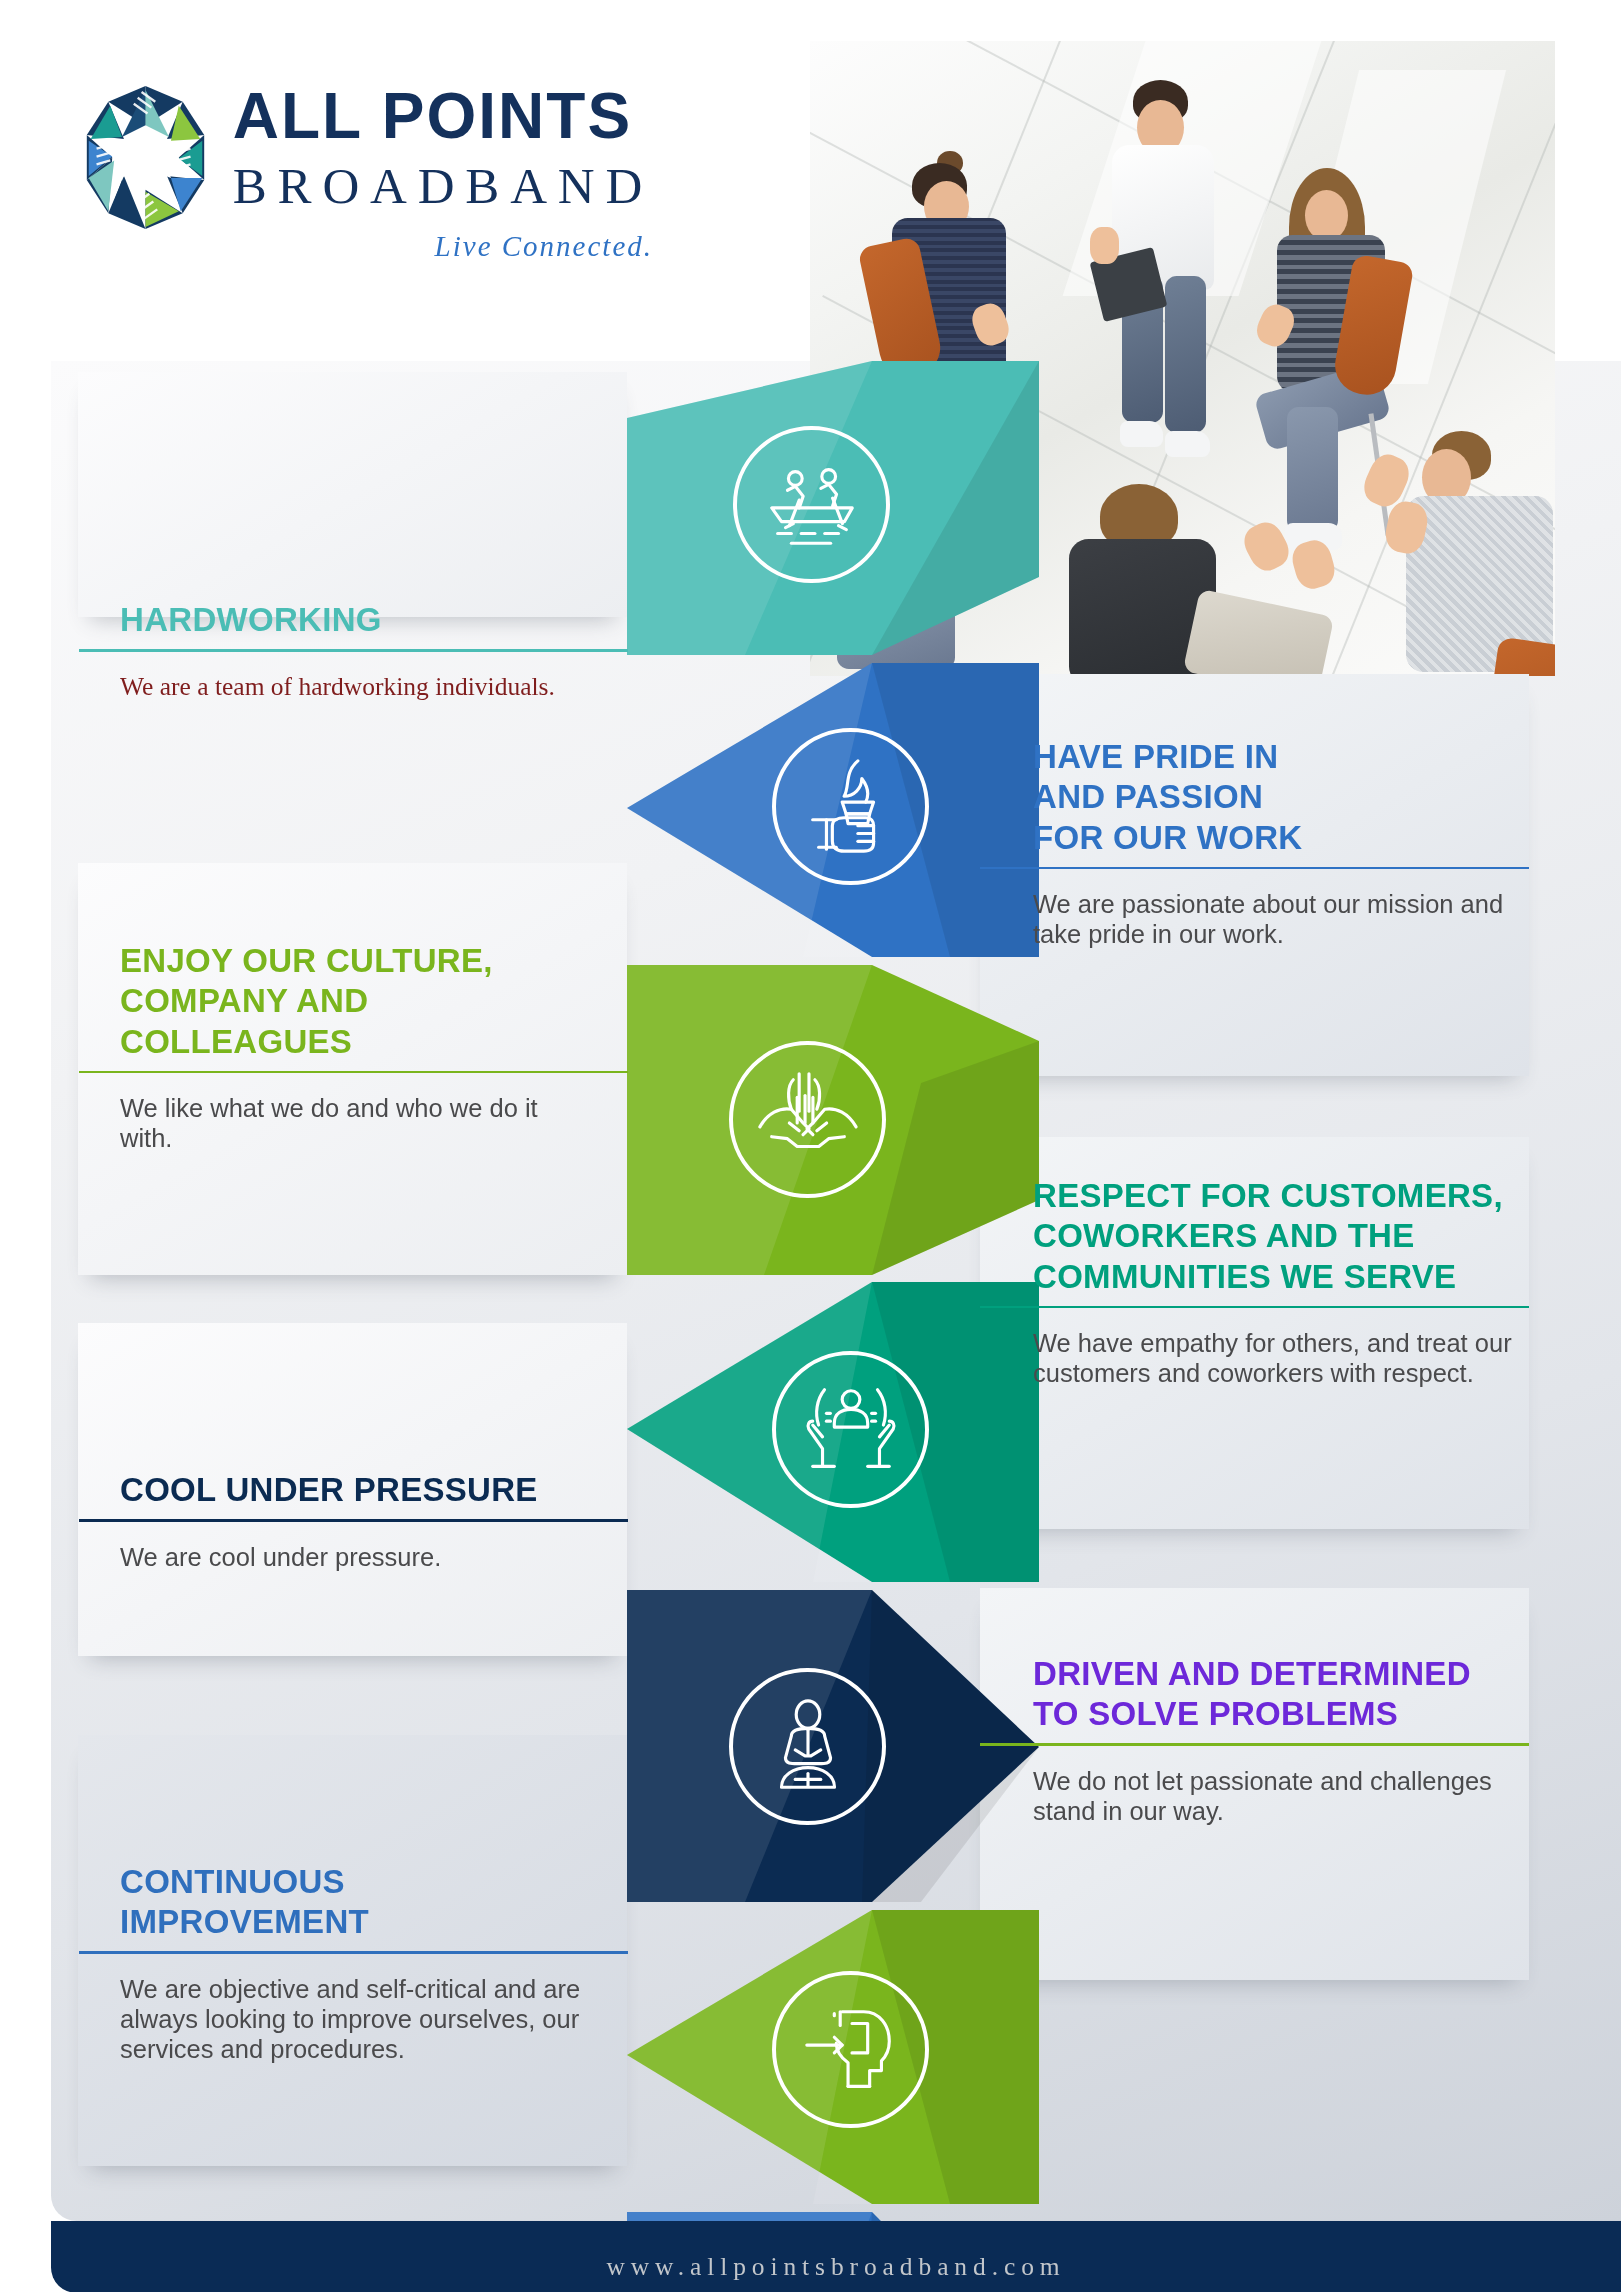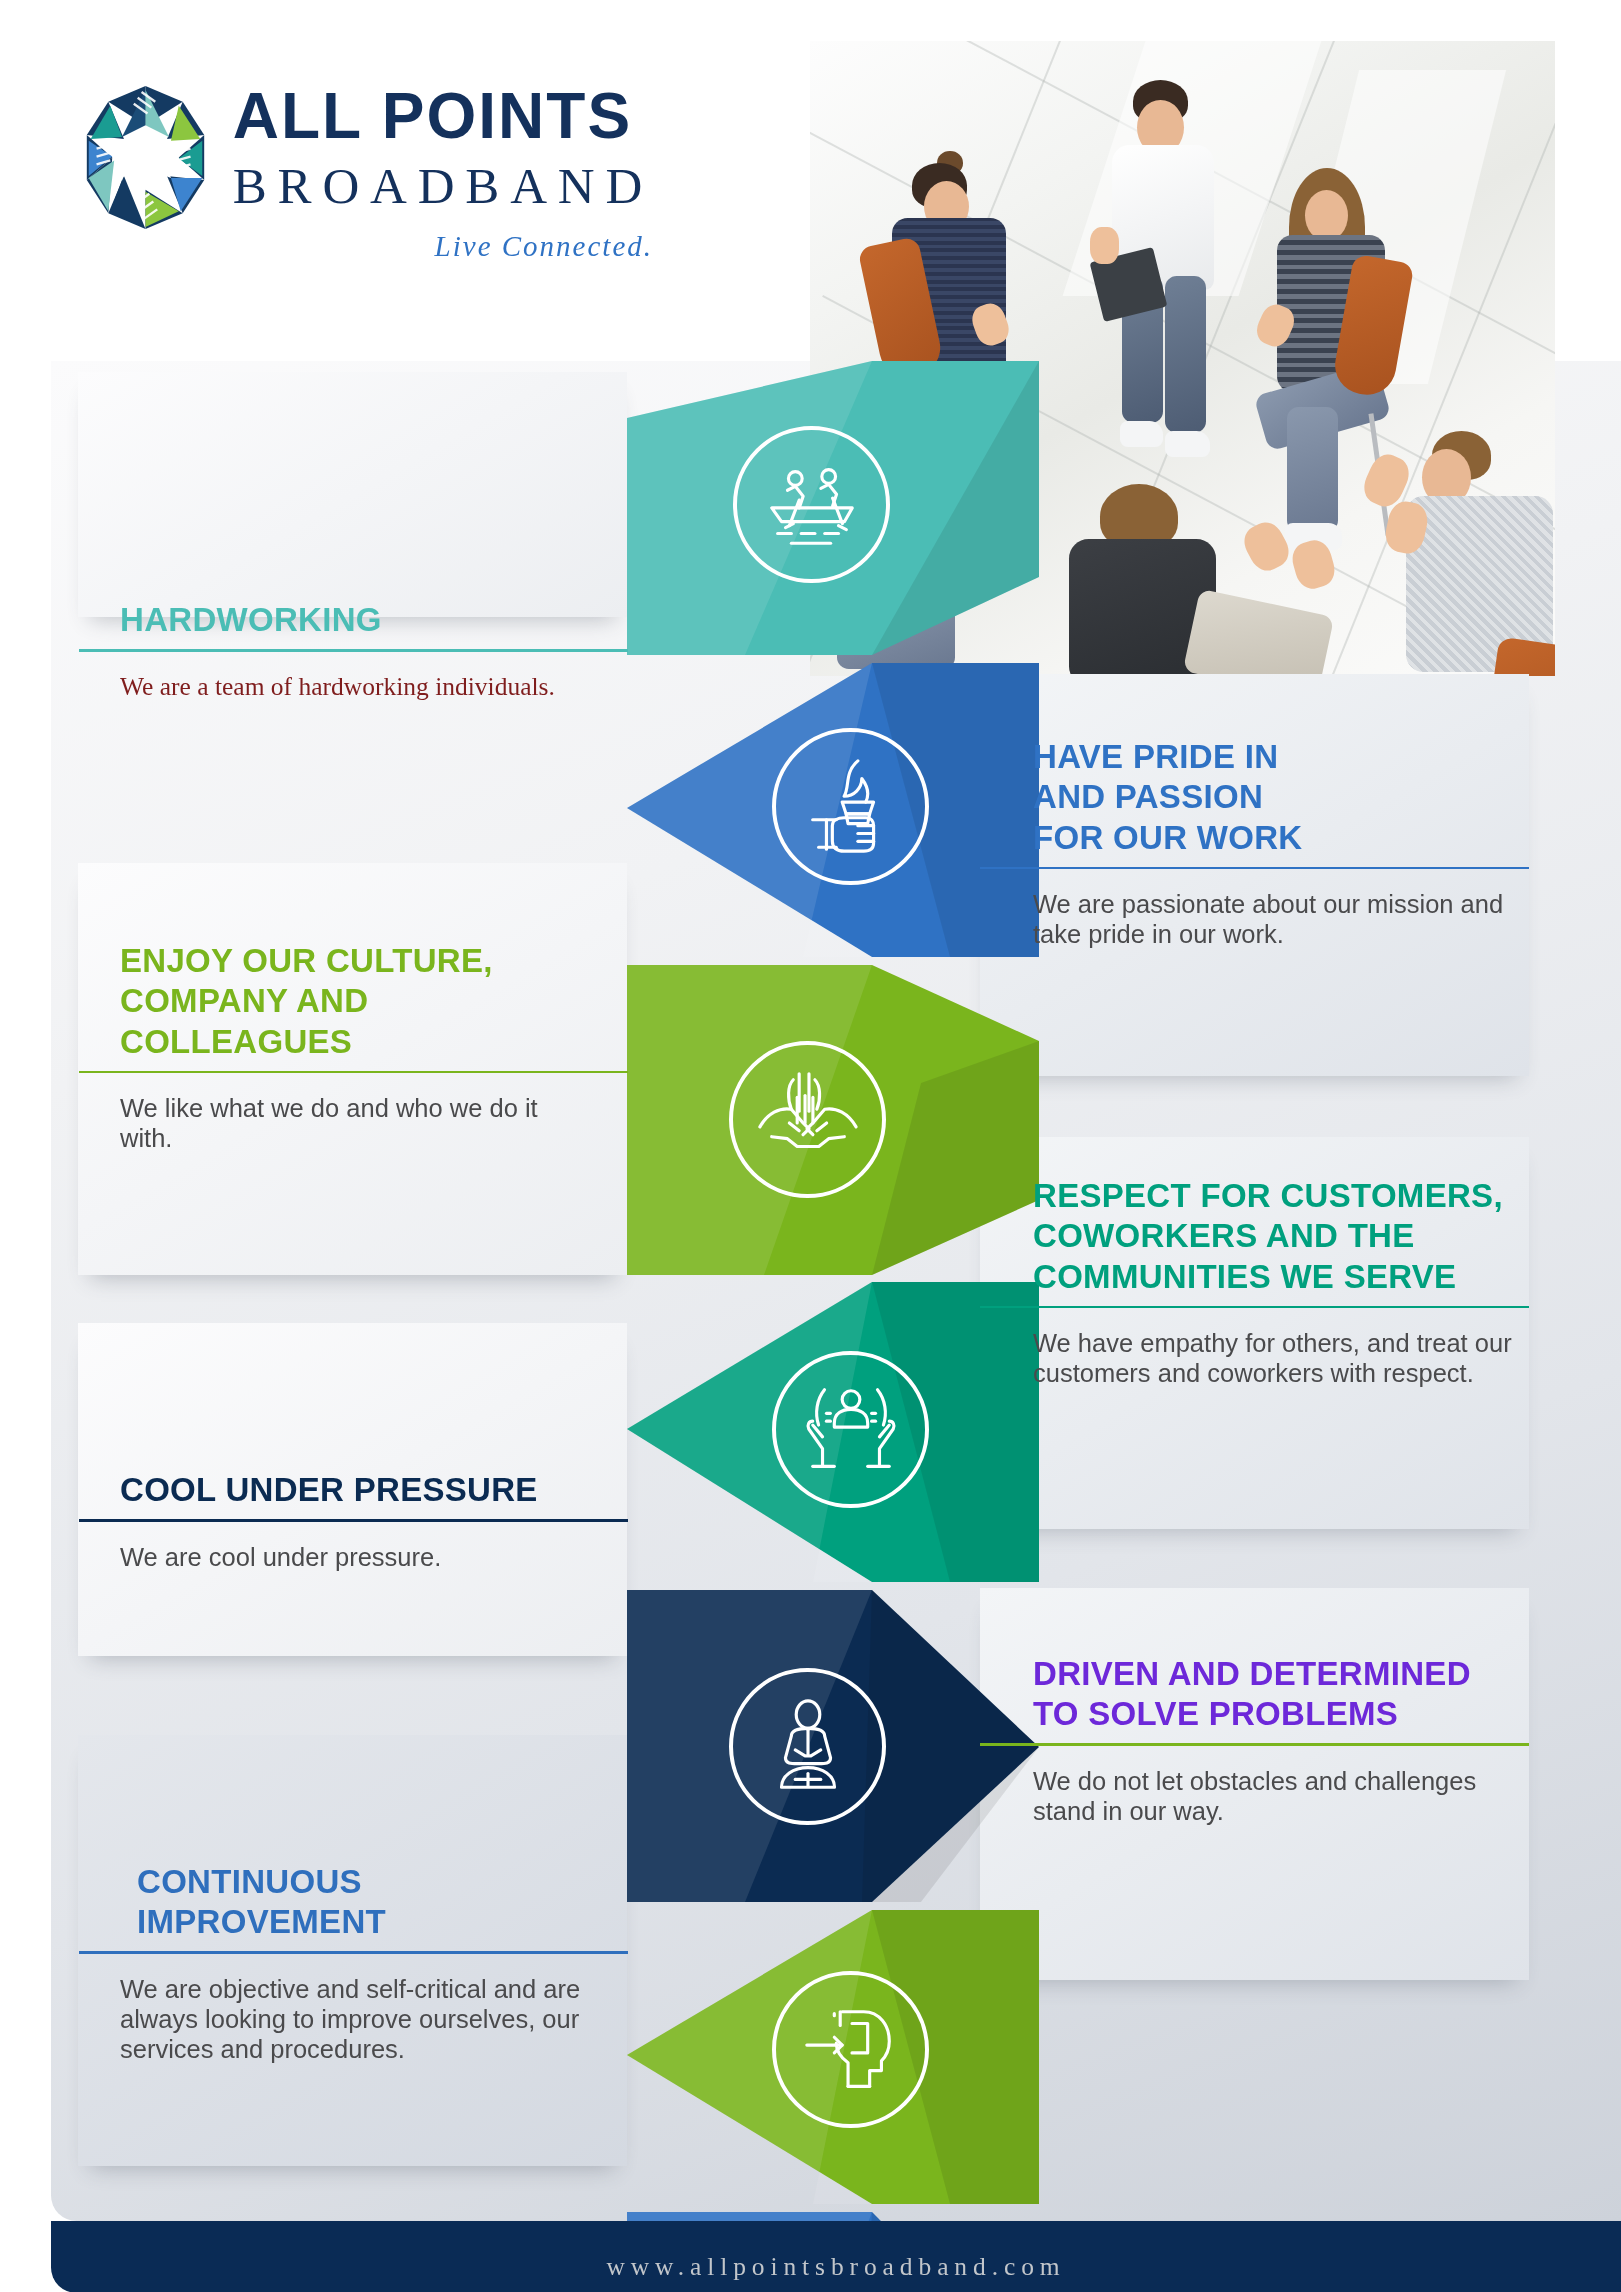--- a/index.html
+++ b/index.html
@@ -424,27 +424,27 @@
     <div class="vbody">We are cool under pressure.</div>
   </div>
 
   <div class="cardR" style="left:980px;top:1588px;width:549px;height:392px;"></div>
   <div style="position:absolute;left:1033px;top:1654px;width:490px;z-index:6;">
     <div class="vtitle" style="color:#6d28d9;">
       <div>DRIVEN AND DETERMINED</div>
       <div>TO SOLVE PROBLEMS</div>
     </div>
     <div class="vrule" style="background:#7ab51d;width:549px;margin-left:-53px;"></div>
-    <div class="vbody">We do not let obstacles and challenges stand in our way.</div>
+    <div class="vbody">We do not let passionate and challenges stand in our way.</div>
   </div>
 
   <div class="card" style="left:78px;top:1735px;width:549px;height:431px;
               background:linear-gradient(150deg,#e4e7ec,#d4d9e1);"></div>
   <div style="position:absolute;left:120px;top:1862px;width:490px;z-index:6;">
-    <div class="vtitle" style="color:#2f6fbd;margin-left:17px;">
+    <div class="vtitle" style="color:#2f6fbd;">
       <div>CONTINUOUS</div>
       <div>IMPROVEMENT</div>
     </div>
     <div class="vrule" style="background:#2f6fbd;width:549px;margin-left:-41px;"></div>
     <div class="vbody">We are objective and self-critical and are always looking to improve ourselves, our services and procedures.</div>
   </div>
 
   <div id="footer">
     <span>www.allpointsbroadband.com</span>
   </div>

